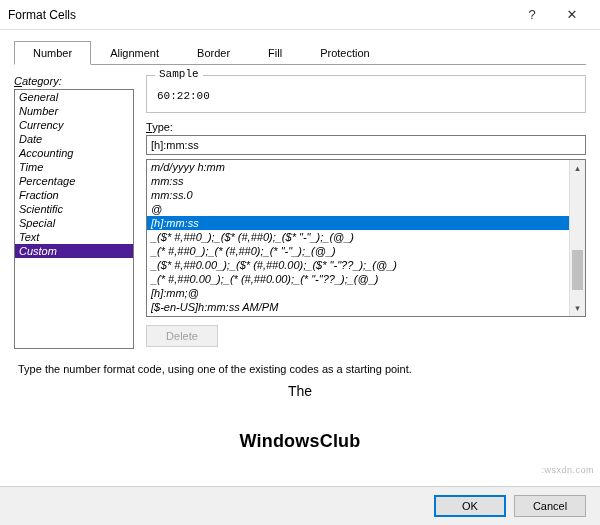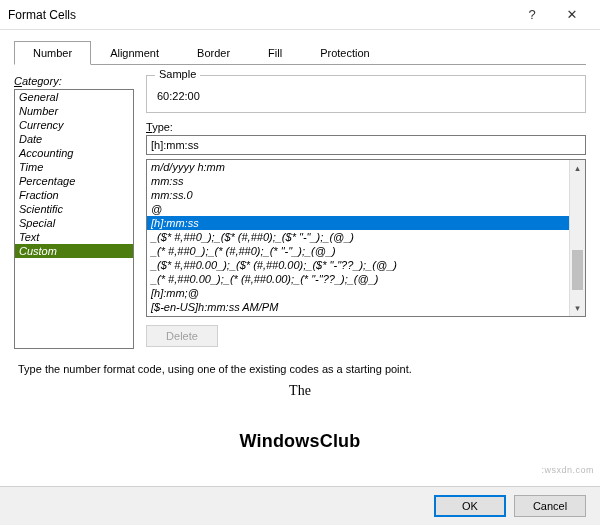--- a/index.html
+++ b/index.html
@@ -9,40 +9,40 @@
     .titlebar .help-icon, .titlebar .close-x { width: 40px; text-align: center; font-size: 13px; color: #333; cursor: pointer; }
     .tabs { display: flex; margin: 10px 14px 0 14px; border-bottom: 1px solid #a0a0a0; }
     .tab { padding: 5px 18px; border: 1px solid transparent; border-bottom: none; position: relative; top: 1px; cursor: pointer; }
     .tab.active { border: 1px solid #a0a0a0; border-bottom: 1px solid #fff; background: #fff; }
     .body { display: flex; padding: 10px 14px 6px 14px; gap: 12px; }
     .left { width: 120px; font-style: italic; }
     .cat-label { margin-bottom: 2px; }
     .cat-label span.u { text-decoration: underline; }
     .listbox { border: 1px solid #7a7a7a; height: 260px; background: #fff; overflow: hidden; }
     .listbox .item { padding: 1px 4px; }
-    .listbox .item.selected { background: #4d7c0f; color: #fff; }
+    .listbox .item.selected { background: #4c1d95; color: #fff; }
     .right { flex: 1; display: flex; flex-direction: column; }
-    .sample-box { border: 1px solid #c0c0c0; padding: 14px 10px 10px 10px; margin-bottom: 8px; position: relative; }
+    .sample-box { border: 1px solid #c0c0c0; padding: 14px 10px 10px 10px; margin-bottom: 8px; position: relative; font-family: Liberation Mono, monospace; }
     .sample-box .legend { position: absolute; top: -8px; left: 8px; background: #fff; padding: 0 4px; font-size: 11px; }
     .type-label { margin-bottom: 2px; }
     .type-label span.u { text-decoration: underline; }
     .type-input { width: 100%; border: 1px solid #7a7a7a; padding: 3px 4px; font-family: inherit; font-size: 11px; margin-bottom: 4px; outline: none; }
     .type-list-wrap { border: 1px solid #7a7a7a; height: 158px; display: flex; }
     .type-list { flex: 1; overflow: hidden; }
     .type-list .row { padding: 1px 4px; white-space: nowrap; font-style: italic; }
     .type-list .row.selected { background: #0078d7; color: #fff; }
     .scrollbar { width: 16px; background: #f0f0f0; border-left: 1px solid #ddd; position: relative; }
     .scrollbar .arrow { height: 16px; text-align: center; font-size: 9px; line-height: 16px; color: #555; cursor: pointer; }
     .scrollbar .thumb { background: #c0c0c0; position: absolute; left: 2px; right: 2px; top: 90px; height: 40px; }
     .delete-row { display: flex; justify-content: flex-start; padding: 8px 0 6px 0; }
     .btn { min-width: 72px; padding: 4px 12px; background: #e1e1e1; border: 1px solid #adadad; cursor: pointer; font-family: inherit; font-size: 11px; }
     .btn[disabled] { color: #a0a0a0; background: #f0f0f0; border-color: #d0d0d0; cursor: default; }
     .hint { padding: 4px 18px 8px 18px; font-size: 11px; }
     .logo-row { text-align: center; padding: 0 0 6px 0; }
-    .logo-row .the { font-family: Liberation Serif, serif; font-size: 14px; }
+    .logo-row .the { font-family: Liberation Sans, sans-serif; font-size: 14px; }
     .logo-row .wc { font-family: "Segoe UI", sans-serif; font-size: 18px; font-weight: 600; letter-spacing: 0.2px; margin-top: 32px; }
     .button-row { background: #f0f0f0; border-top: 1px solid #d0d0d0; padding: 8px 14px; display: flex; justify-content: flex-end; gap: 8px; position: absolute; bottom: 0; left: 0; right: 0; }
     .btn.primary { border: 1px solid #0078d7; box-shadow: inset 0 0 0 1px #0078d7; }
     .wm { position: absolute; right: 6px; bottom: 50px; font-size: 9px; color: #bbb; letter-spacing: 0.5px; }
   </style>
 </head>
 <body>
 
 <div class="titlebar">
   <div class="title">Format Cells</div>

